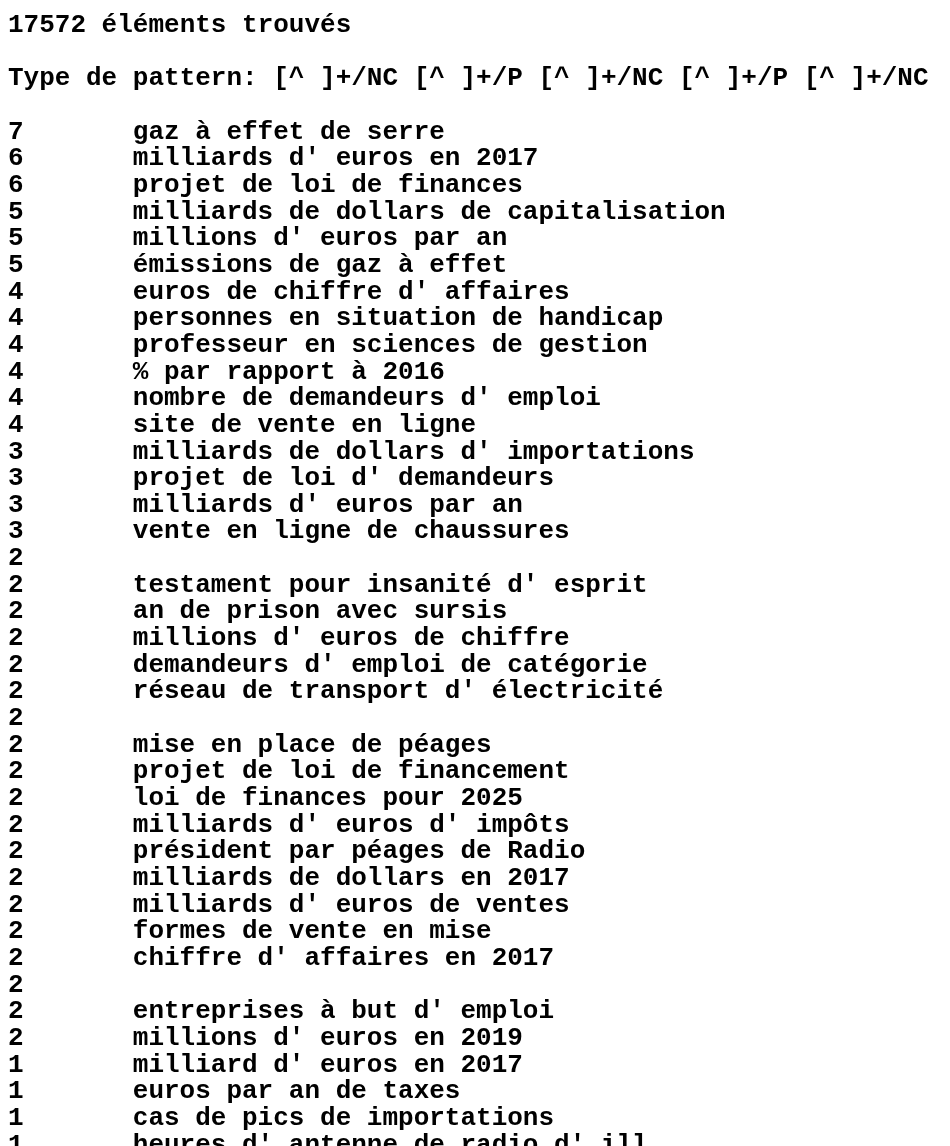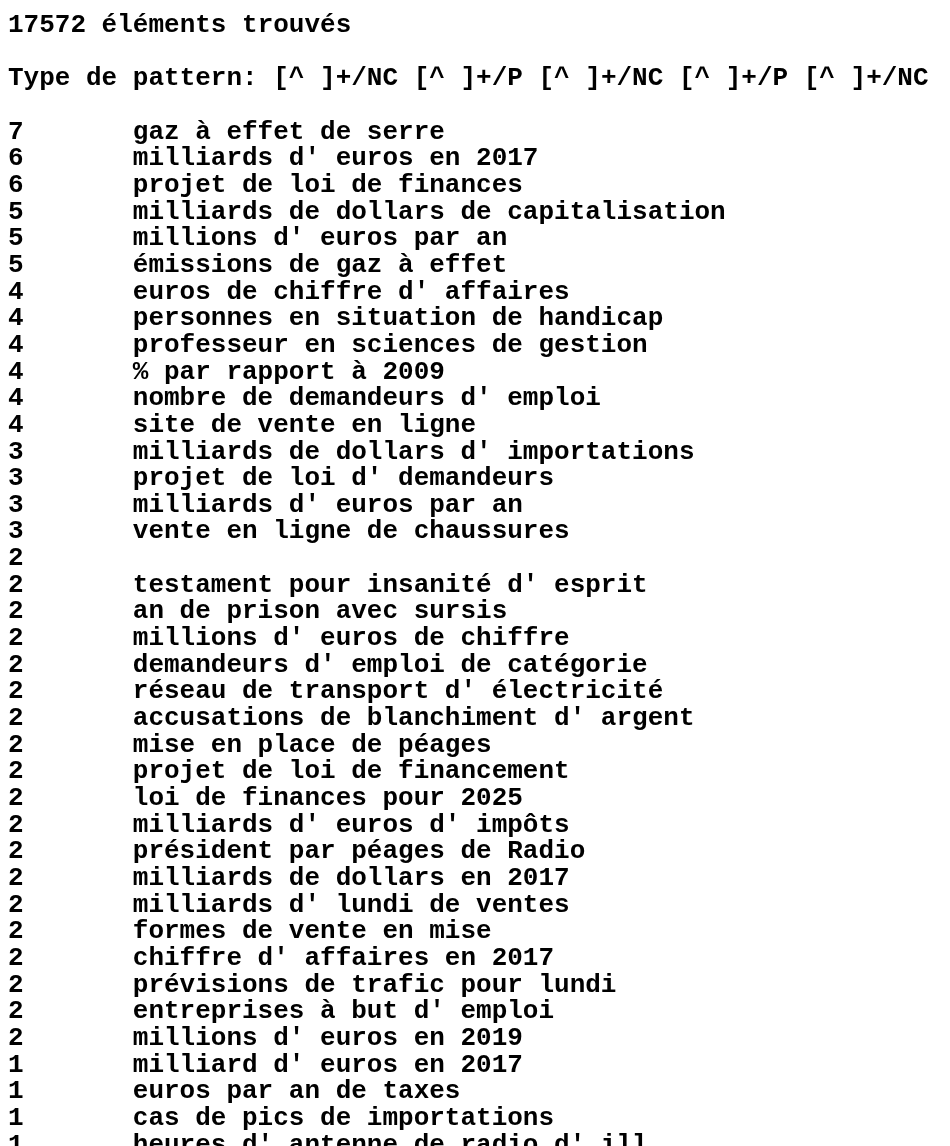--- a/index.html
+++ b/index.html
@@ -79,21 +79,21 @@
       <div class="line row">
     <span class="count">4</span>
     <span class="phrase">personnes en situation de handicap</span>
   </div>
       <div class="line row">
     <span class="count">4</span>
     <span class="phrase">professeur en sciences de gestion</span>
   </div>
       <div class="line row">
     <span class="count">4</span>
-    <span class="phrase">% par rapport à 2009</span>
+    <span class="phrase">% par rapport à 2016</span>
   </div>
       <div class="line row">
     <span class="count">4</span>
     <span class="phrase">nombre de demandeurs d' emploi</span>
   </div>
       <div class="line row">
     <span class="count">4</span>
     <span class="phrase">site de vente en ligne</span>
   </div>
       <div class="line row">
@@ -130,21 +130,20 @@
       <div class="line row">
     <span class="count">2</span>
     <span class="phrase">demandeurs d' emploi de catégorie</span>
   </div>
       <div class="line row">
     <span class="count">2</span>
     <span class="phrase">réseau de transport d' électricité</span>
   </div>
       <div class="line row">
     <span class="count">2</span>
-    <span class="phrase">accusations de blanchiment d' argent</span>
   </div>
       <div class="line row">
     <span class="count">2</span>
     <span class="phrase">mise en place de péages</span>
   </div>
       <div class="line row">
     <span class="count">2</span>
     <span class="phrase">projet de loi de financement</span>
   </div>
       <div class="line row">
@@ -158,33 +157,32 @@
       <div class="line row">
     <span class="count">2</span>
     <span class="phrase">président par péages de Radio</span>
   </div>
       <div class="line row">
     <span class="count">2</span>
     <span class="phrase">milliards de dollars en 2017</span>
   </div>
       <div class="line row">
     <span class="count">2</span>
-    <span class="phrase">milliards d' lundi de ventes</span>
+    <span class="phrase">milliards d' euros de ventes</span>
   </div>
       <div class="line row">
     <span class="count">2</span>
     <span class="phrase">formes de vente en mise</span>
   </div>
       <div class="line row">
     <span class="count">2</span>
     <span class="phrase">chiffre d' affaires en 2017</span>
   </div>
       <div class="line row">
     <span class="count">2</span>
-    <span class="phrase">prévisions de trafic pour lundi</span>
   </div>
       <div class="line row">
     <span class="count">2</span>
     <span class="phrase">entreprises à but d' emploi</span>
   </div>
       <div class="line row">
     <span class="count">2</span>
     <span class="phrase">millions d' euros en 2019</span>
   </div>
       <div class="line row">

